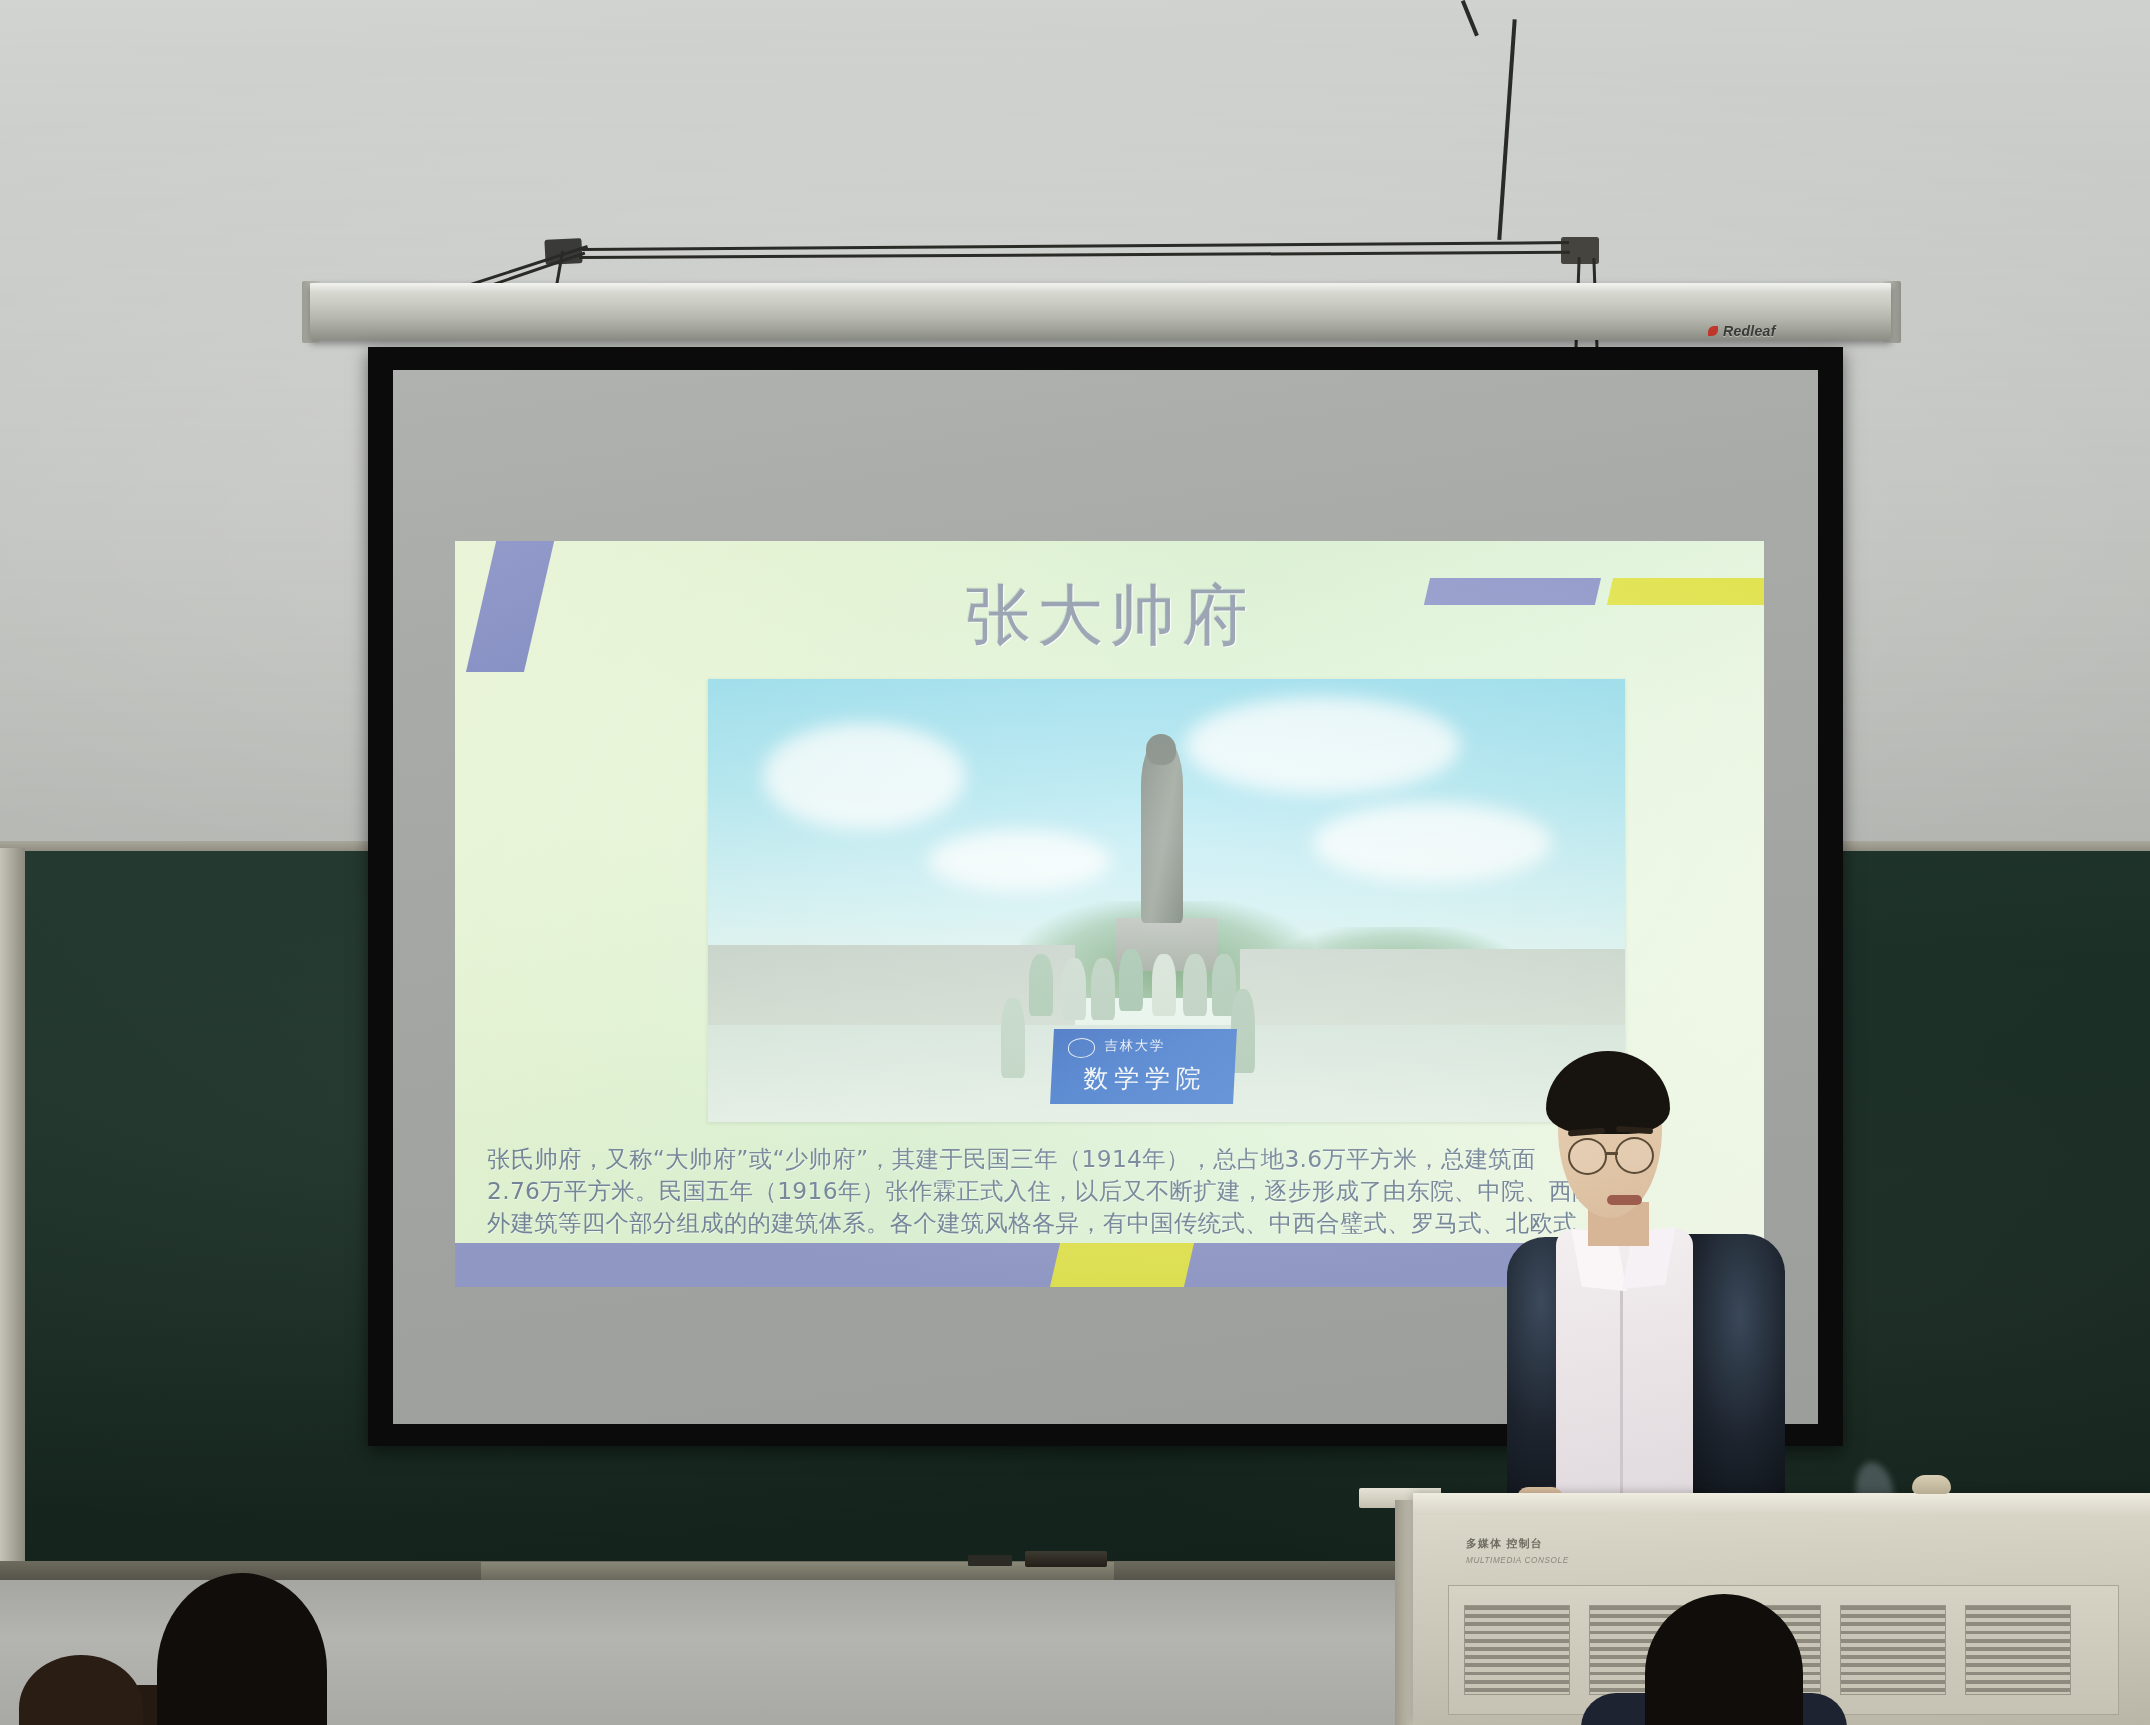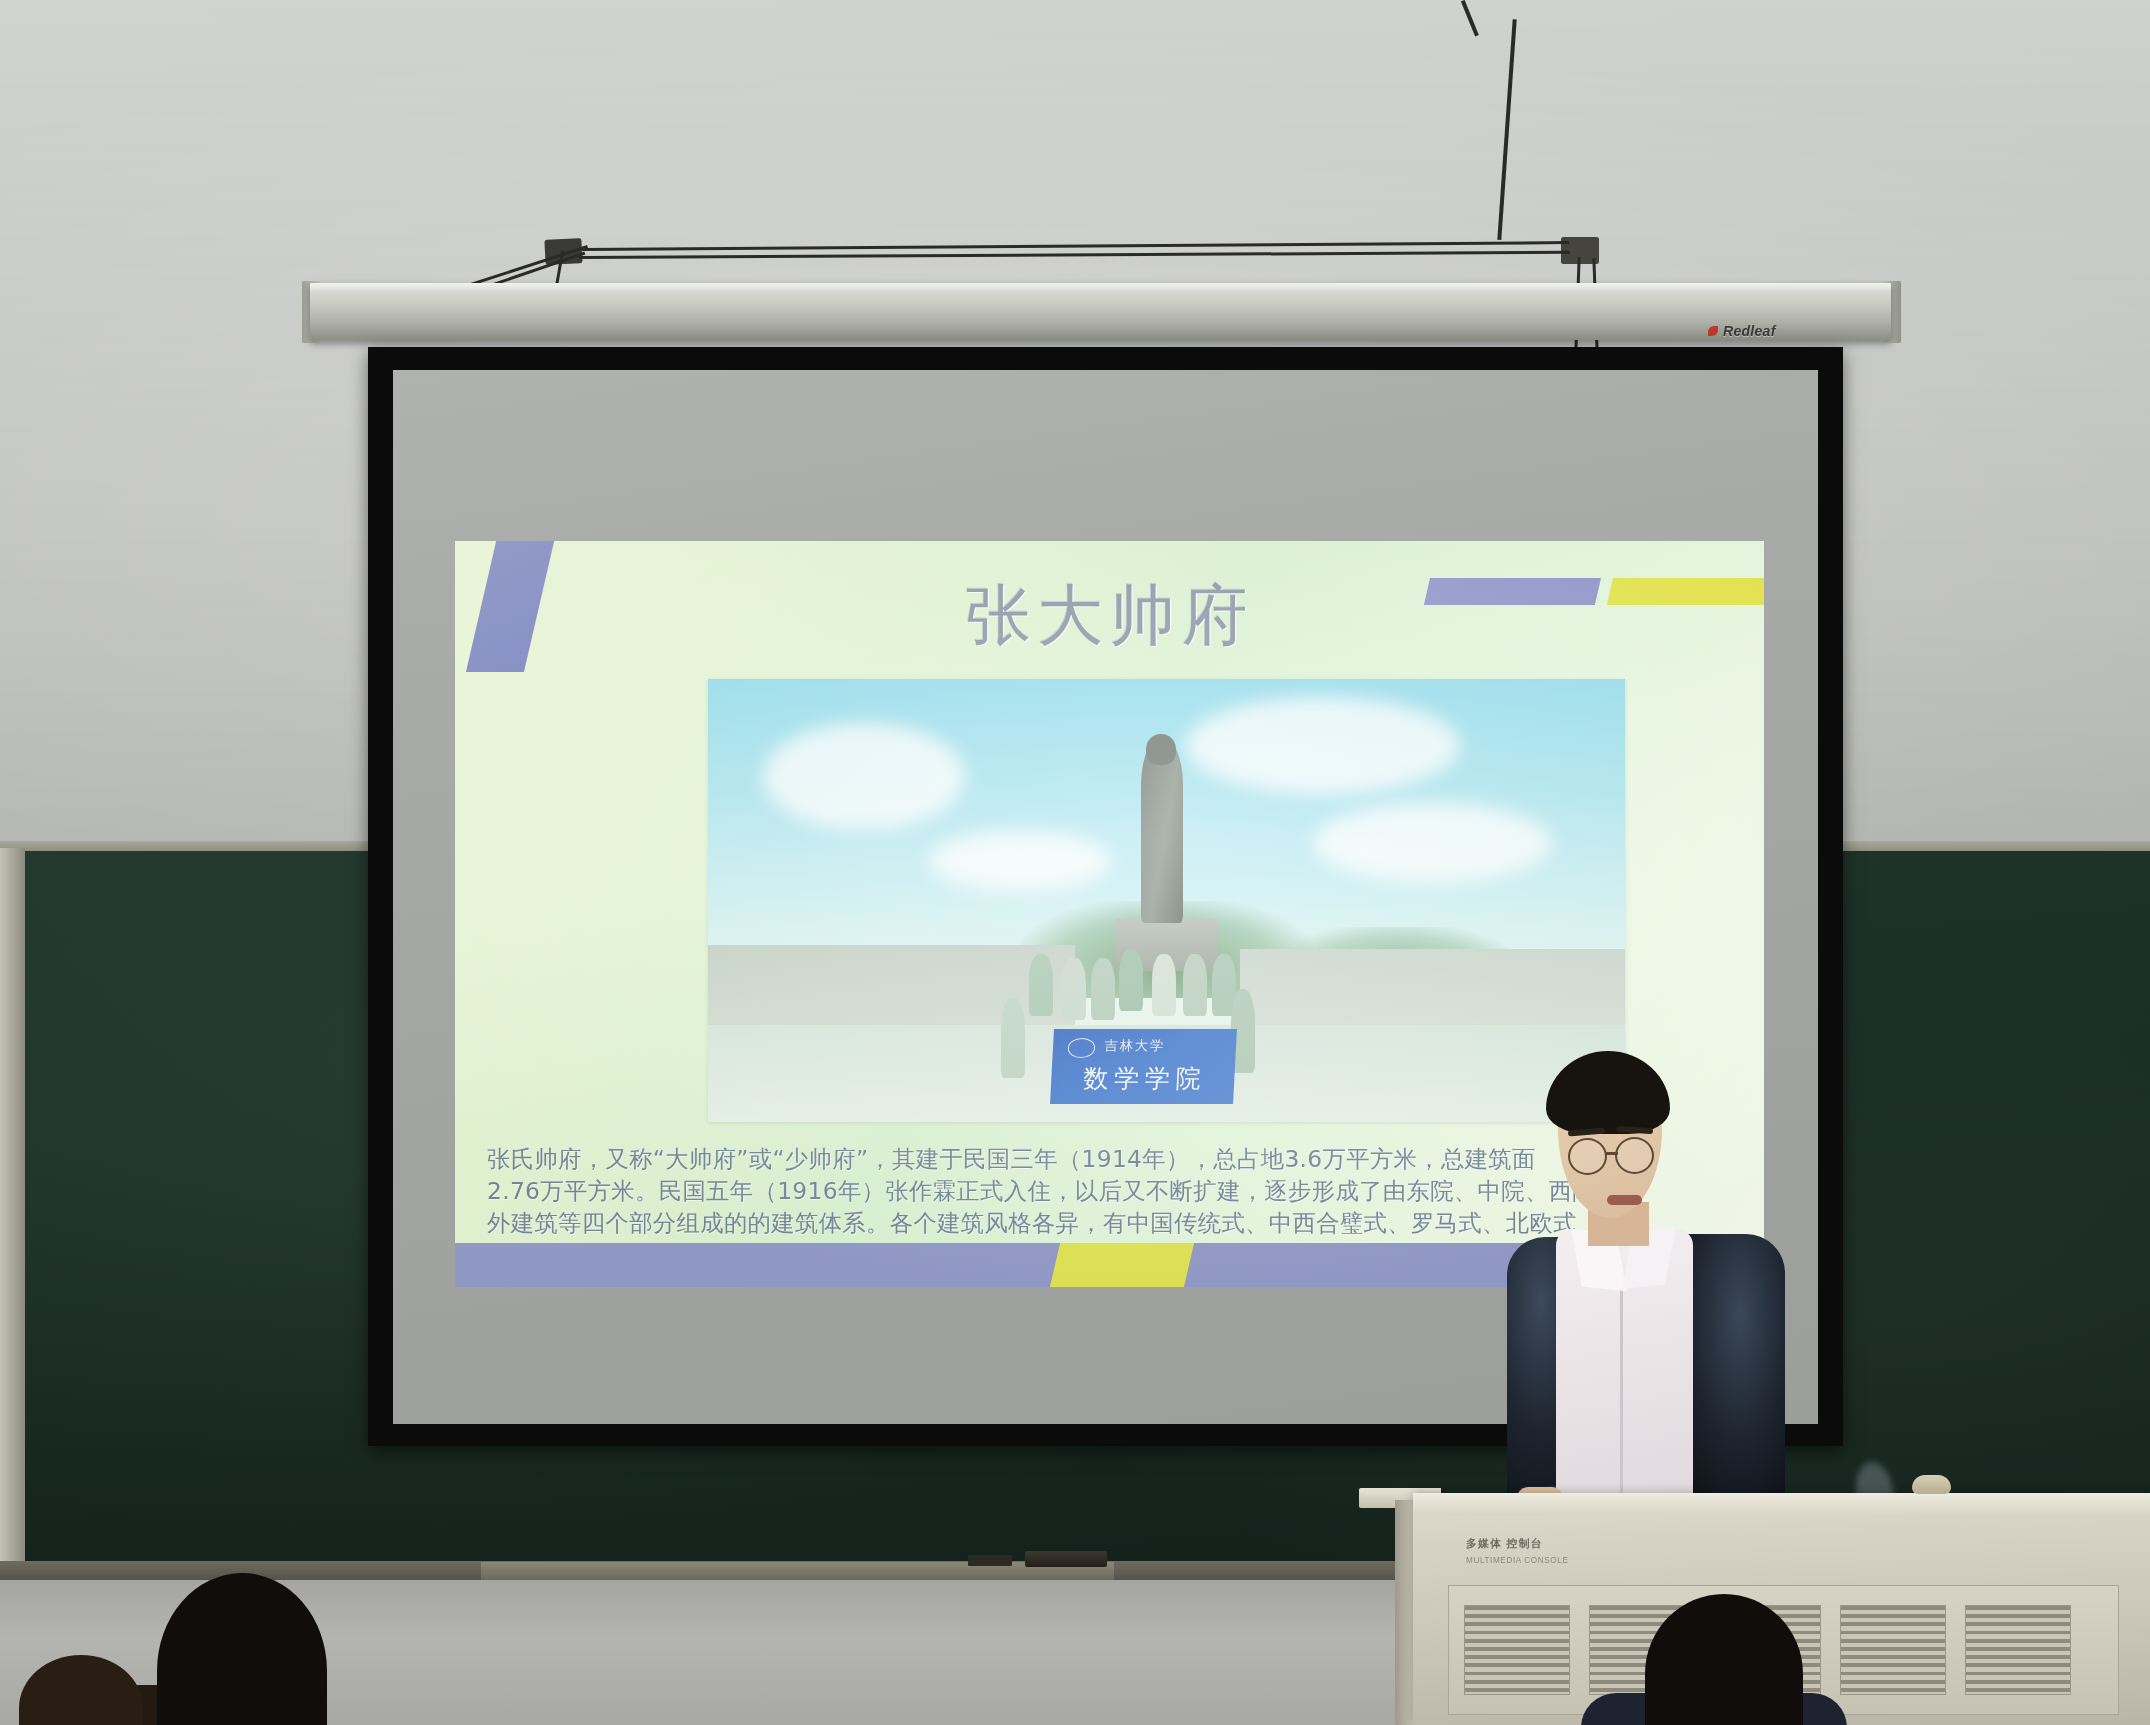--- a/index.html
+++ b/index.html
@@ -180,21 +180,21 @@
 
   
   .podium { position:absolute; left:1413px; top:1493px; width:738px; height:233px;
     background:linear-gradient(178deg,#dedbcd 0%,#d4d1c2 26%,#c9c6b7 60%,#b9b6a7 100%);
     box-shadow:0 -2.5px 8.9px rgba(0,0,0,.2); }
   .podium-top { position:absolute; left:0; top:0; width:100%; height:21.5px;
     background:linear-gradient(180deg,#efece0,#d8d5c7); }
   .podium-label { position:absolute; left:53px; top:44px; font-size:10.8px; color:#6e6b60;
     letter-spacing:1.3px; font-weight:bold; }
   .podium-sub { position:absolute; left:53px; top:63px; font-size:8.2px; color:#8a877c;
-    letter-spacing:0.6px; }
+    letter-spacing:0.6px;font-style:italic; }
   .podium-panel { position:absolute; left:35px; top:92px; width:671px; height:130px;
     border:1.9px solid #a9a698; background:linear-gradient(180deg,#d6d3c4,#c6c3b4); }
   .vent { position:absolute; width:106px; height:90px;
     background:repeating-linear-gradient(180deg,#8e8b7e 0 3.8px, #c9c6b7 3.8px 8.2px);
     border:1.3px solid #9a9789; }
   .podium-side { position:absolute; left:1395px; top:1500px; width:21.5px; height:225px;
     background:linear-gradient(90deg,#9d9a8c,#cdcabb); }
   .podium-tray { position:absolute; left:1359px; top:1488px; width:82px; height:20px;
     background:linear-gradient(180deg,#e6e3d6,#c3c0b1); border-radius:1.9px 0 0 1.9px; }
   .mouse-blob { position:absolute; left:1912px; top:1475px; width:39px; height:19px;

